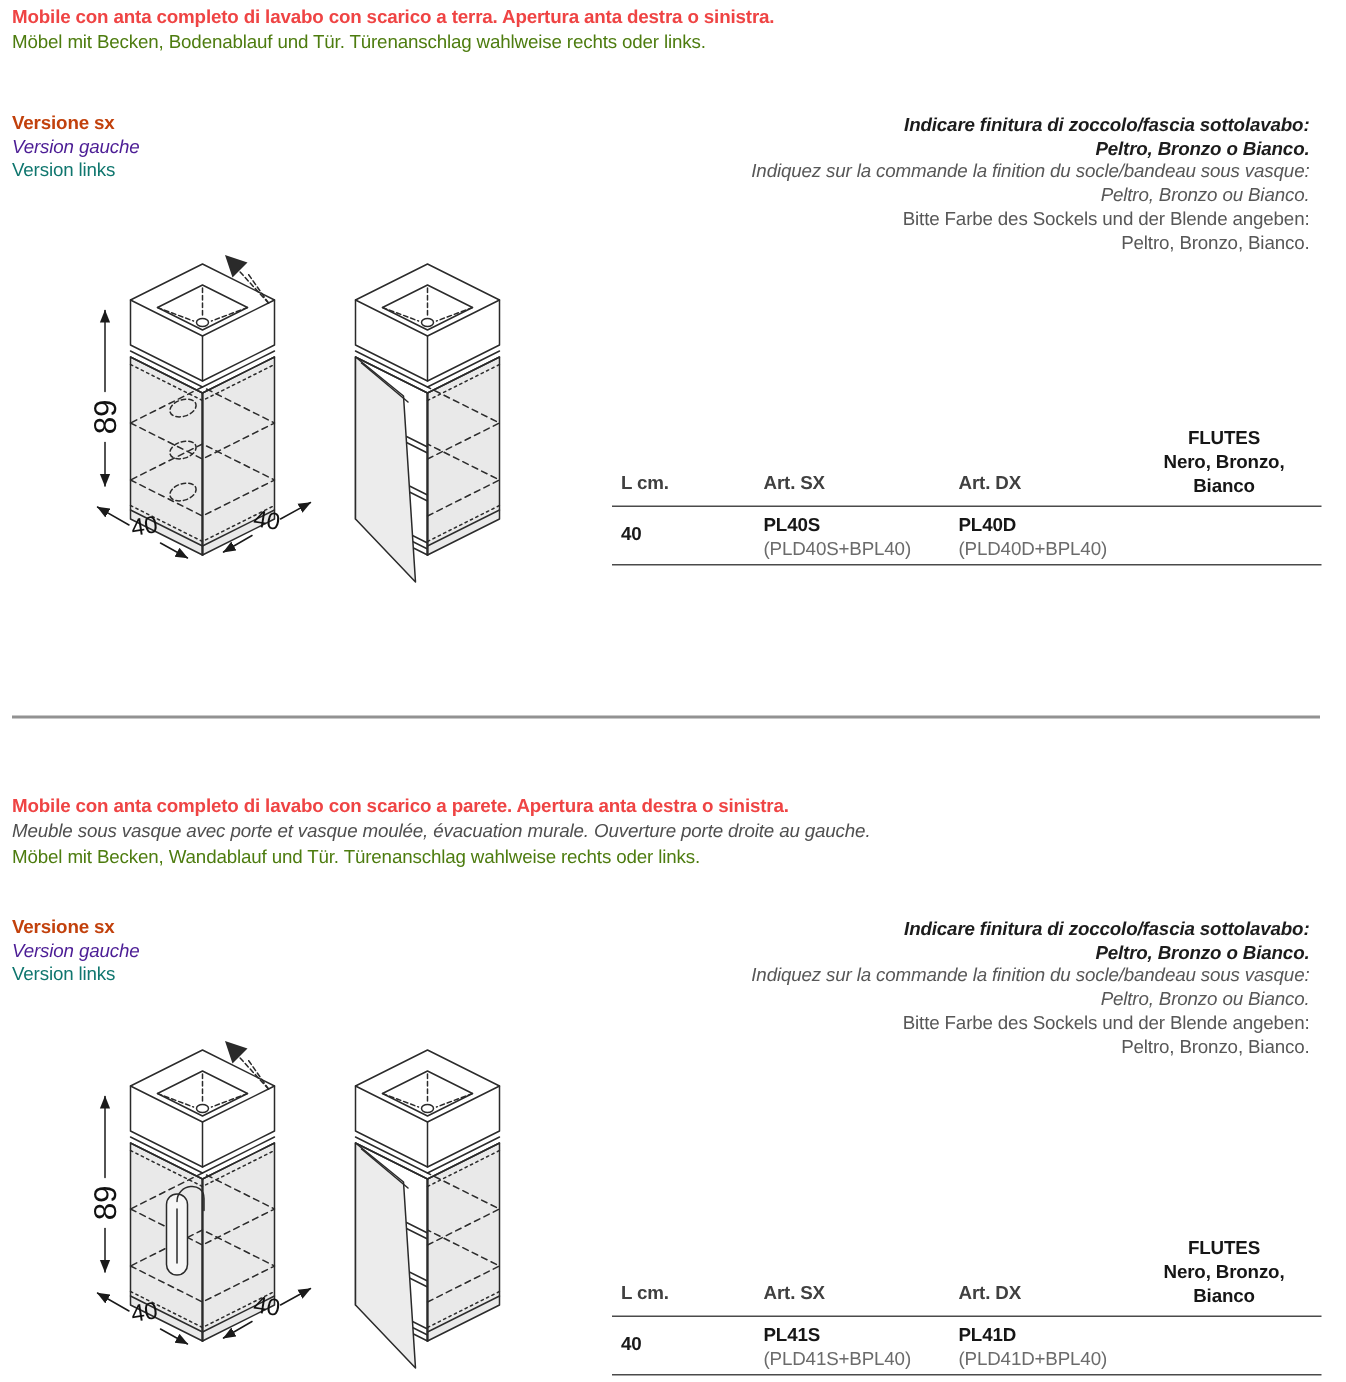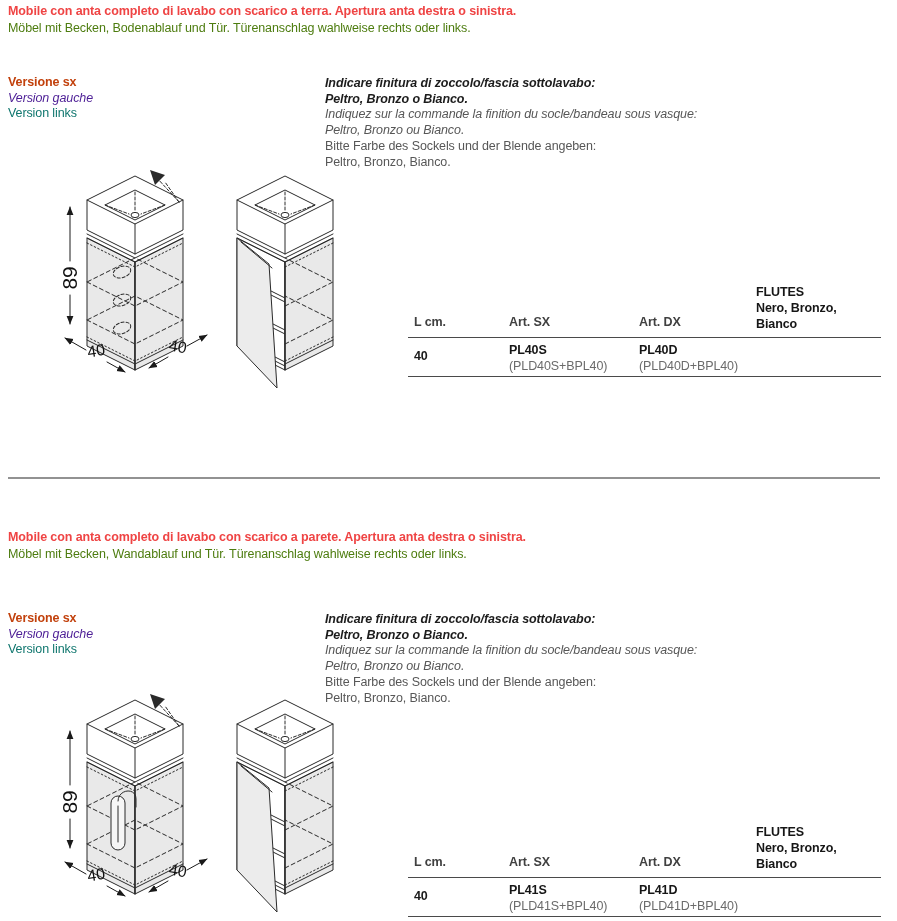--- a/index.html
+++ b/index.html
@@ -17,30 +17,30 @@
   .title-fr{font-style:italic;color:#4f4f4f}
   .title-de{color:#4d7c0f}
 
   
   .version{line-height:15.5px;font-size:12.5px}
   .ver-it{font-weight:bold;color:#c2410c}
   .ver-fr{font-style:italic;color:#4c1d95}
   .ver-de{color:#0f766e}
 
   
-  .finish{line-height:15.7px;font-size:12.5px;text-align:left;right:12px;width:560px}
+  .finish{line-height:15.7px;font-size:12.5px;text-align:right;right:24px;width:560px}
   .fin-it{font-weight:bold;font-style:italic;color:#1c1c1c}
   .fin-fr{font-style:italic;color:#575757}
   .fin-de{color:#575757}
 
   
   .tbl{width:473px;font-size:12.5px}
   .t-head{position:relative;height:69px;border-bottom:1px solid #4a4a4a}
   .t-col{position:absolute;bottom:8px;font-weight:bold;color:#404040}
-  .t-flutes{position:absolute;left:348px;top:16px;width:120px;
+  .t-flutes{position:absolute;left:348px;top:16px;width:120px;text-align:center;
             font-weight:bold;line-height:16px;color:#161616}
   .t-row{position:relative;height:38px;border-bottom:1px solid #4a4a4a}
   .r-l{position:absolute;left:6px;top:11px;font-weight:bold}
   .r-art{position:absolute;top:4px;line-height:16px}
   .code{font-weight:bold;color:#161616}
   .pack{color:#6b6b6b}
 
   .divider{height:2px;background:#929292}
 
   
@@ -180,20 +180,21 @@
       <div class="code">PL40D</div>
       <div class="pack">(PLD40D+BPL40)</div>
     </div>
   </div>
 </div>
 
 <div class="abs divider" style="left:8px;top:477px;width:872px"></div>
 
 <div class="abs titles nw" style="left:8px;top:529px">
   <div class="title-it">Mobile con anta completo di lavabo con scarico a parete. Apertura anta destra o sinistra.</div>
+  <div class="title-fr">Meuble sous vasque avec porte et vasque moulée, évacuation murale. Ouverture porte droite au gauche.</div>
   <div class="title-de">Möbel mit Becken, Wandablauf und Tür. Türenanschlag wahlweise rechts oder links.</div>
 </div>
 
 <div class="abs version nw" style="left:8px;top:611px">
   <div class="ver-it">Versione sx</div>
   <div class="ver-fr">Version gauche</div>
   <div class="ver-de">Version links</div>
 </div>
 
 <div class="abs finish nw" style="top:612px">

